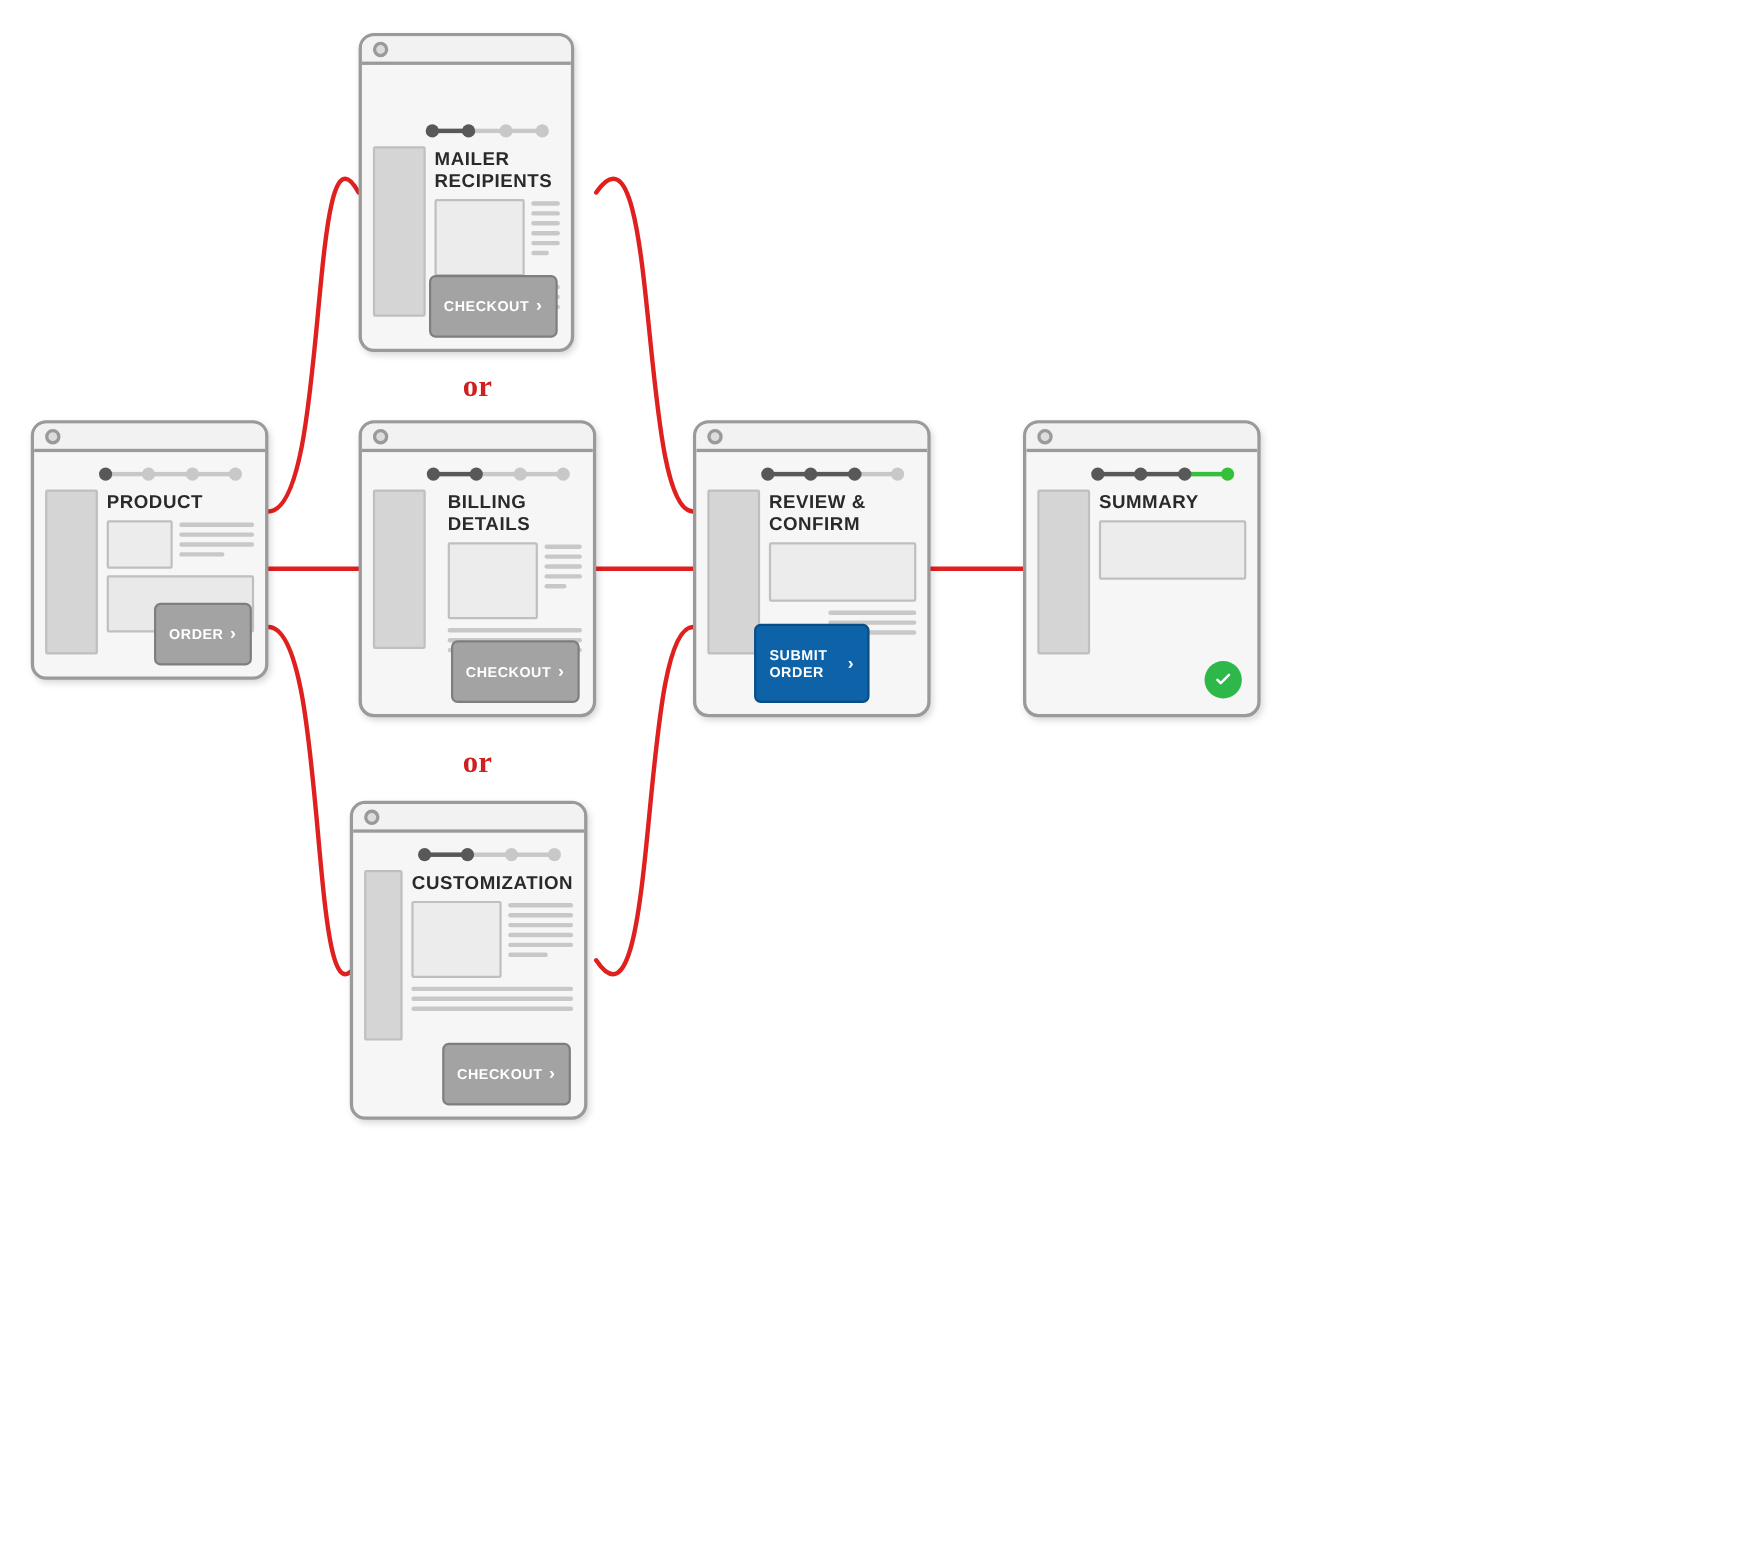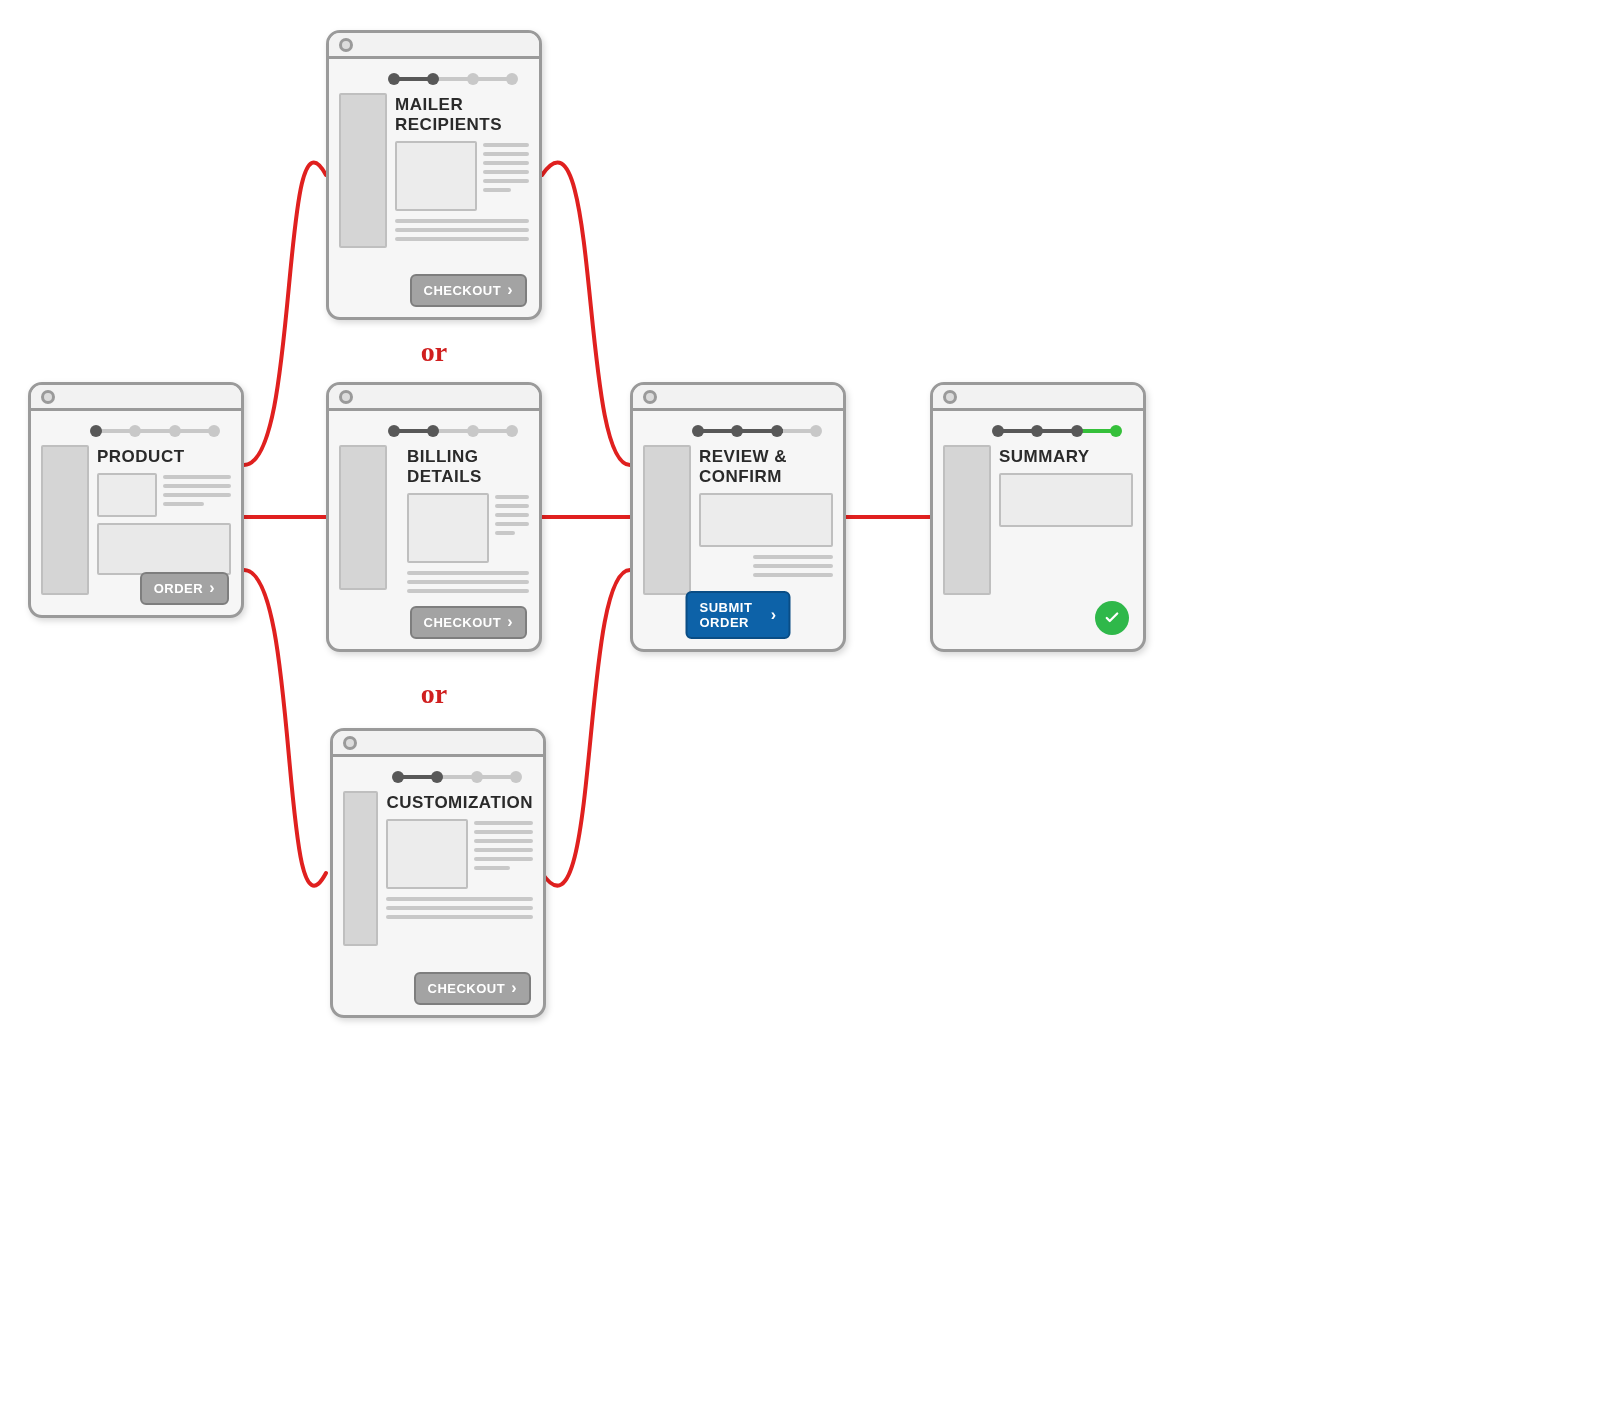--- a/index.html
+++ b/index.html
@@ -98,21 +98,21 @@
     right:12px;
     bottom:10px;
     border:2px solid #7e7e7e;
     background:#a3a3a3;
     color:#ffffff;
     font-family:"Arial Narrow", Arial, sans-serif;
     font-stretch: condensed;
     font-weight:700;
     font-size:13px;
     letter-spacing:0.5px;
-    padding:7px 12px;
+    padding:19px 12px;
     border-radius:6px;
     display:flex;
     align-items:center;
     gap:6px;
   }
   .btn.blue {
     background:#0d62a8;
     border-color:#0a4d85;
   }
   .btn .caret::after { content:"›"; font-size:16px; line-height:0; }
@@ -135,23 +135,23 @@
     position:absolute;
     font-family: Georgia, "Times New Roman", serif;
     color:#d01f1f;
     font-size:28px;
     font-weight:bold;
     transform: translate(-50%,-50%);
   }
 
   
   .c1 { left: 28px;  top: 382px; width: 216px; height: 236px; }
-  .c2 { left: 326px; top: 30px;  width: 216px; height: 290px; }
+  .c2 { left: 326px; top: 30px;  width: 196px; height: 290px; gap: 40px; }
   .c3 { left: 326px; top: 382px; width: 216px; height: 270px; }
-  .c4 { left: 330px; top: 728px; width: 216px; height: 290px; }
+  .c4 { left: 318px; top: 728px; width: 216px; height: 290px; }
   .c5 { left: 630px; top: 382px; width: 216px; height: 270px; }
   .c6 { left: 930px; top: 382px; width: 216px; height: 270px; }
 
   
   .stepper .n1 { left: 5%; }
   .stepper .n2 { left: 35%; }
   .stepper .n3 { left: 65%; }
   .stepper .n4 { left: 95%; }
 </style>
 </head>

